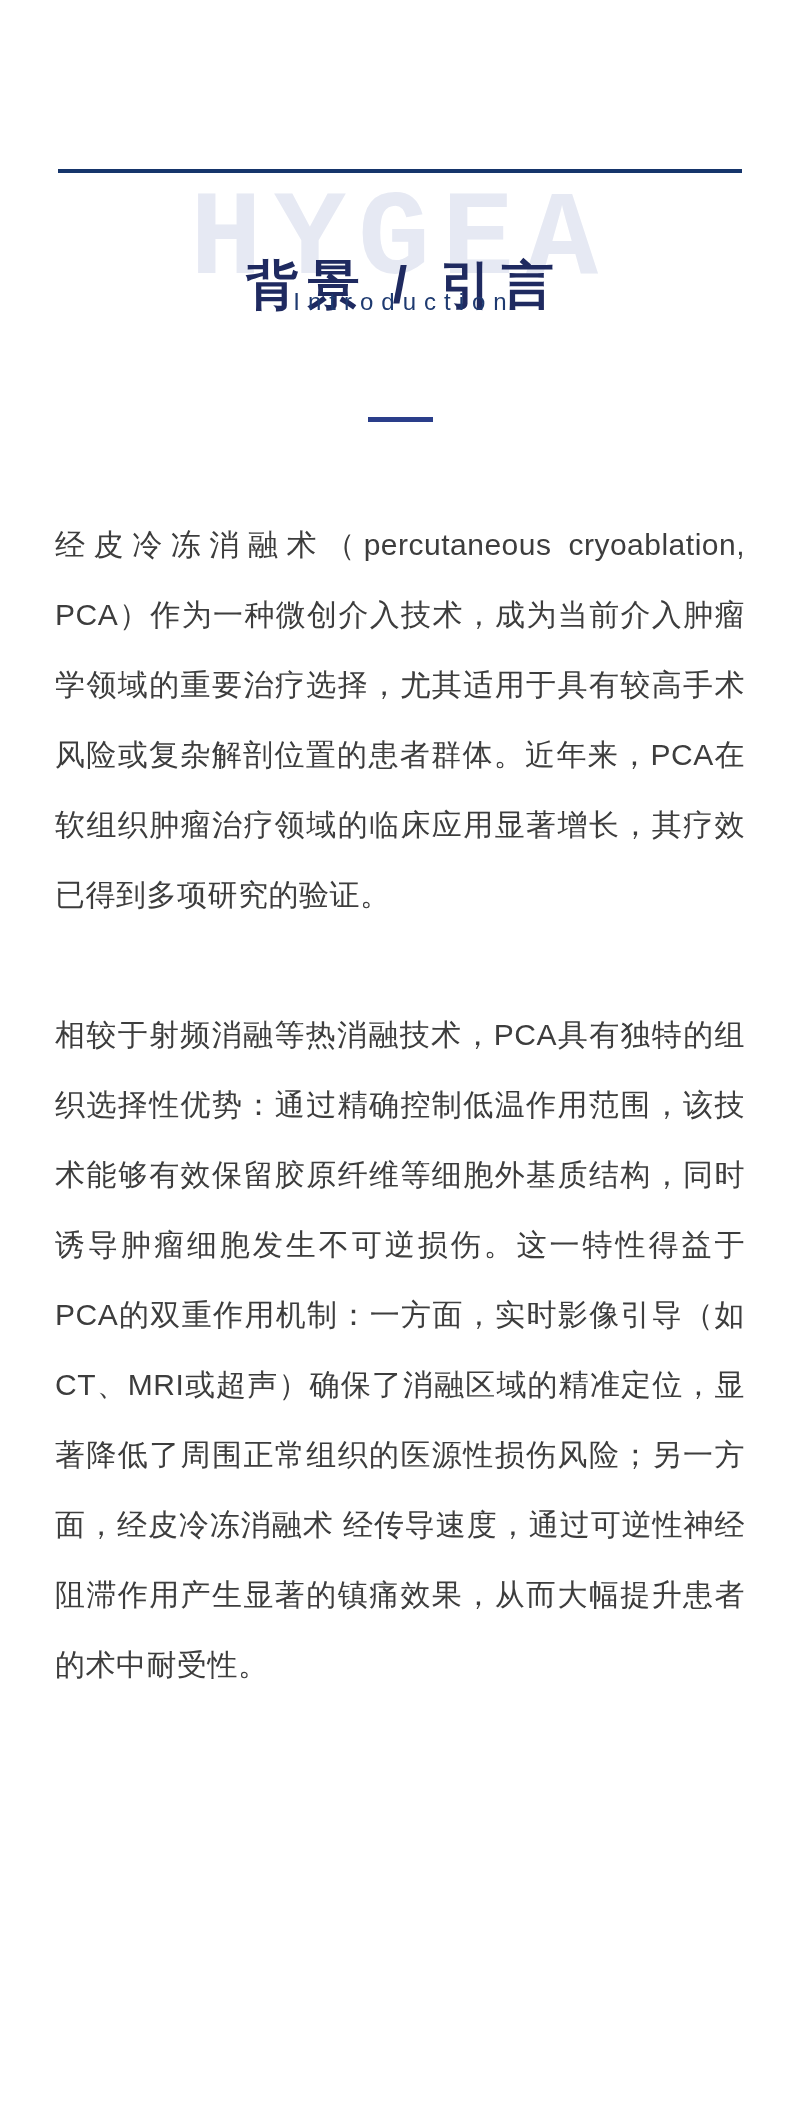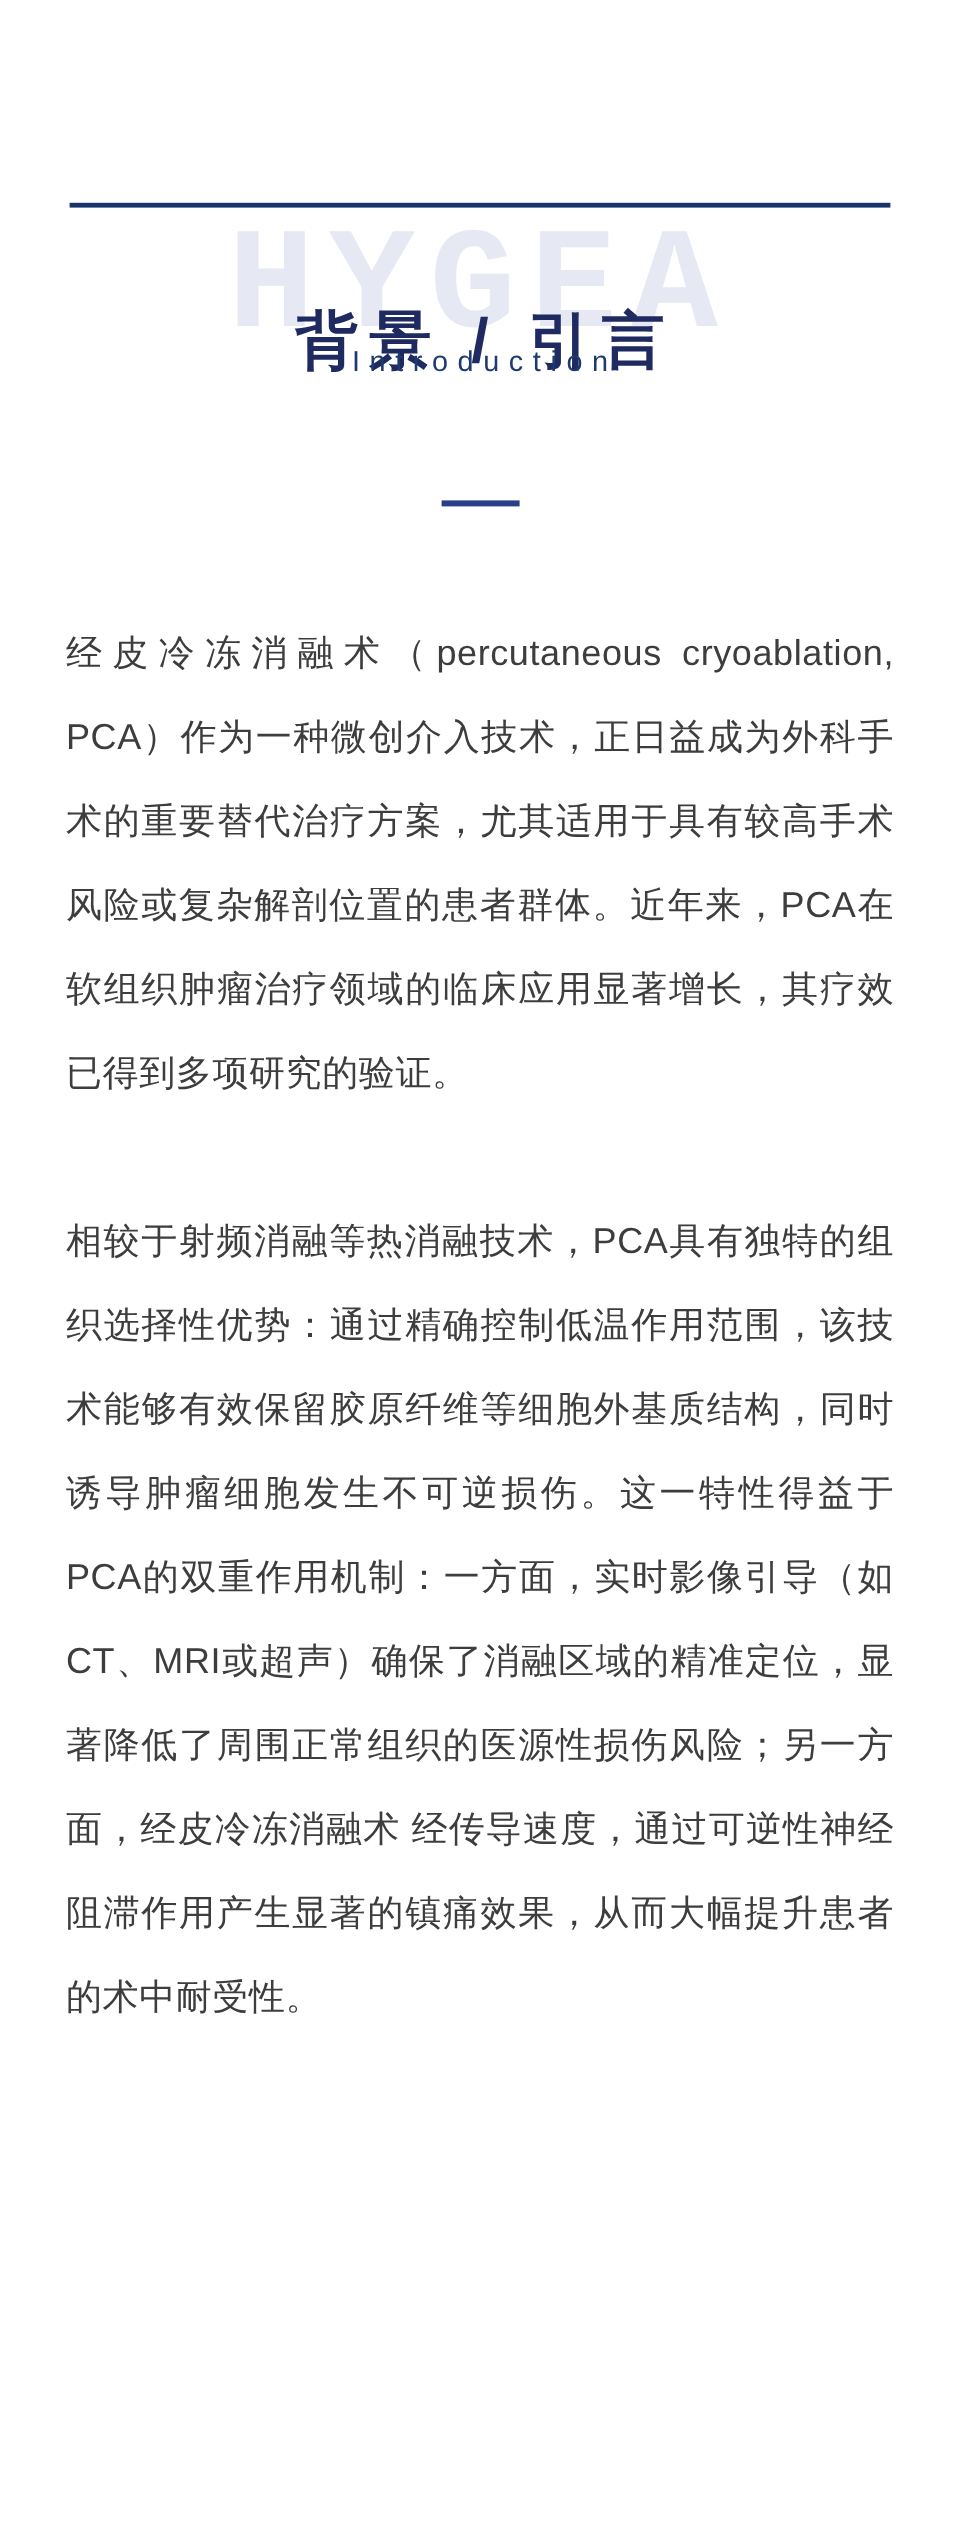--- a/index.html
+++ b/index.html
@@ -105,15 +105,15 @@
 
 <div class="header">
   <div class="top-rule"></div>
   <div class="watermark">HYGEA</div>
   <h1 class="page-title">背景 / 引言</h1>
   <div class="page-subtitle">Introduction</div>
   <div class="section-divider"></div>
 </div>
 
 <div class="content">
-  <p>经皮冷冻消融术（percutaneous cryoablation, PCA）作为一种微创介入技术，正日益成为外科手术的重要替代治疗方案，尤其适用于具有较高手术风险或复杂解剖位置的患者群体。近年来，PCA在软组织肿瘤治疗领域的临床应用显著增长，其疗效已得到多项研究的验证。</p>
+  <p>经皮冷冻消融术（percutaneous cryoablation, PCA）作为一种微创介入技术，成为当前介入肿瘤学领域的重要治疗选择，尤其适用于具有较高手术风险或复杂解剖位置的患者群体。近年来，PCA在软组织肿瘤治疗领域的临床应用显著增长，其疗效已得到多项研究的验证。</p>
   <p>相较于射频消融等热消融技术，PCA具有独特的组织选择性优势：通过精确控制低温作用范围，该技术能够有效保留胶原纤维等细胞外基质结构，同时诱导肿瘤细胞发生不可逆损伤。这一特性得益于PCA的双重作用机制：一方面，实时影像引导（如CT、MRI或超声）确保了消融区域的精准定位，显著降低了周围正常组织的医源性损伤风险；另一方面，经皮冷冻消融术 经传导速度，通过可逆性神经阻滞作用产生显著的镇痛效果，从而大幅提升患者的术中耐受性。</p>
 </div>
 
 </body></html>

